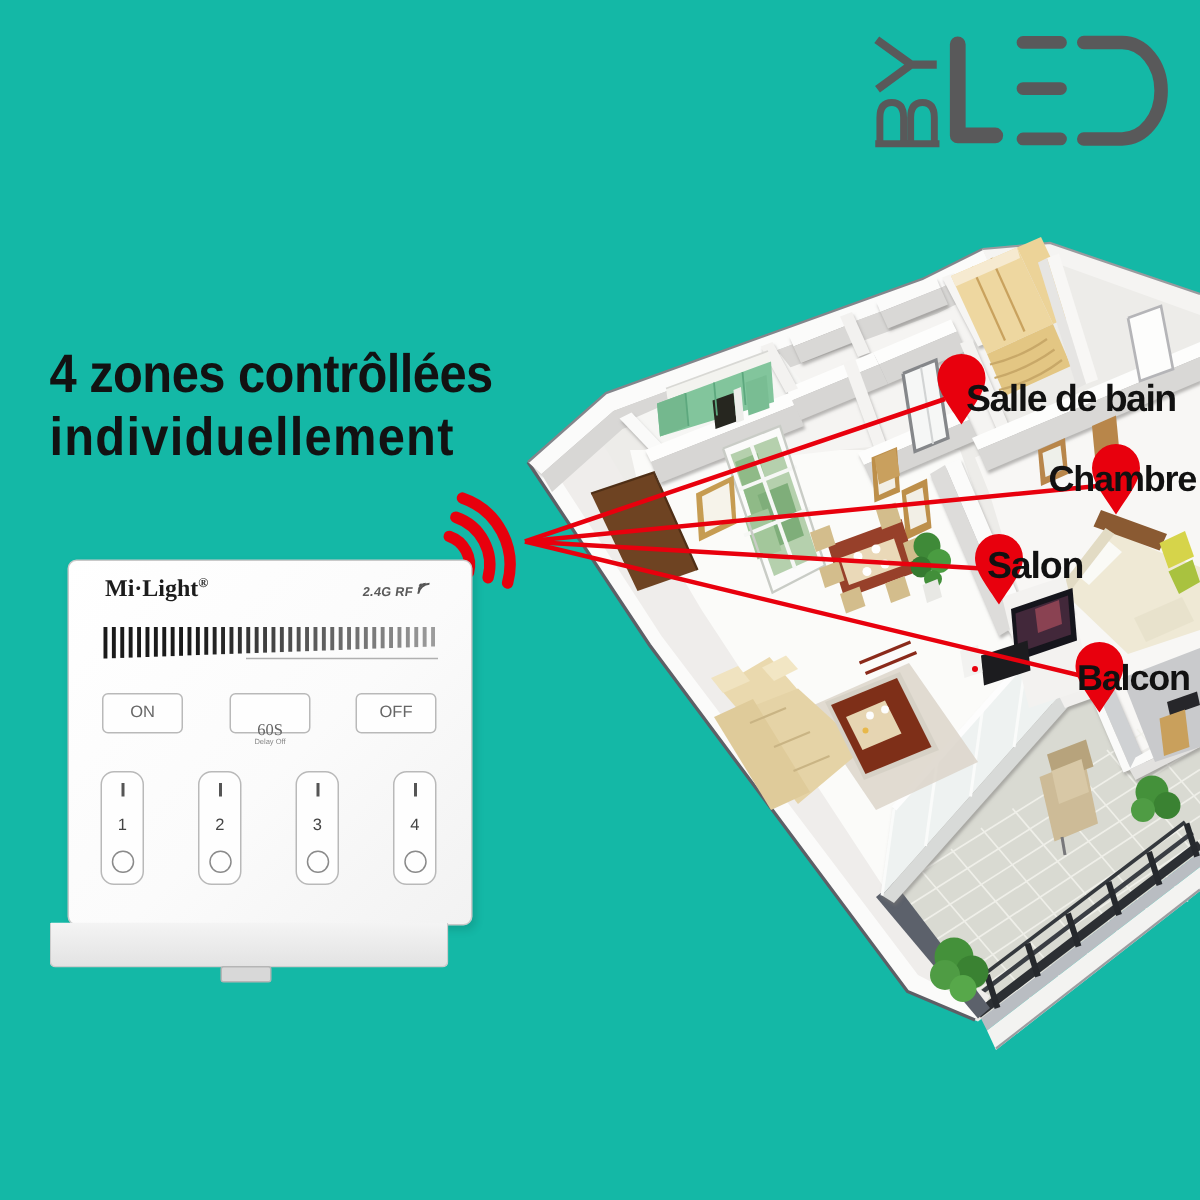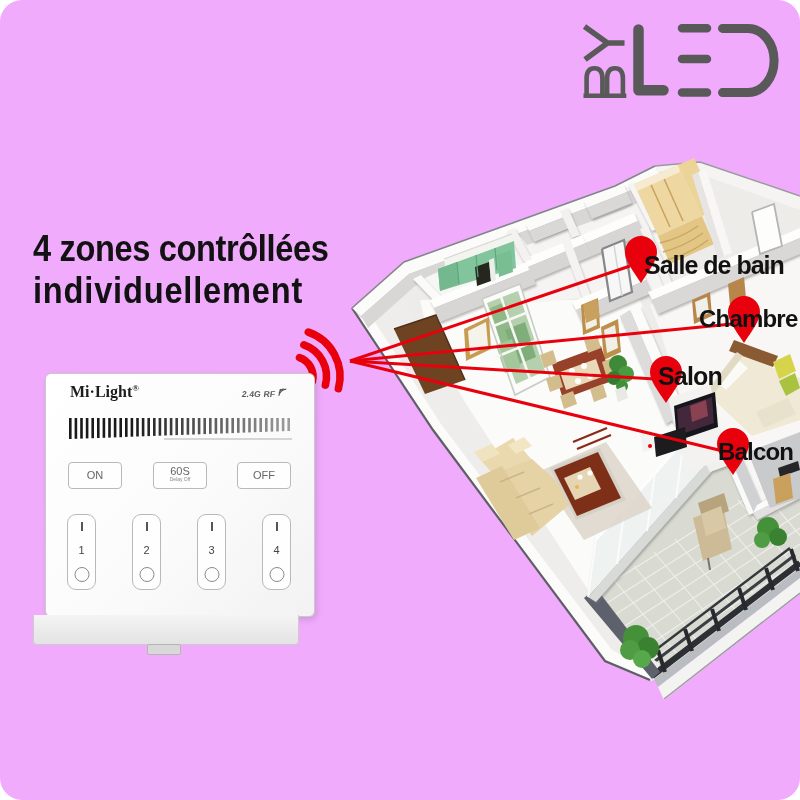--- a/index.html
+++ b/index.html
@@ -1,17 +1,17 @@
 <!DOCTYPE html>
 <html><head>
 <meta charset="utf-8">
 <style>
   html,body{margin:0;padding:0;background:#ffffff;}
-  #page{position:relative;width:800px;height:800px;background:#f0abfc;overflow:hidden;
-        font-family:"Liberation Sans", sans-serif;border-radius:22px;}
+  #page{position:relative;width:800px;height:800px;background:#14b8a6;overflow:hidden;
+        font-family:"Liberation Sans", sans-serif;}
   #headline{position:absolute;left:33px;top:228px;font-size:36px;line-height:42px;
             font-weight:bold;color:#121212;letter-spacing:-0.4px;transform:scaleX(0.905);transform-origin:0 0;}
   
   #panel{position:absolute;left:45px;top:373px;width:268px;height:242px;
          background:linear-gradient(135deg,#ffffff 0%,#fbfbfb 55%,#f2f2f2 100%);
          border:1px solid #c9c9c9;border-radius:6px;box-shadow:2px 3px 6px rgba(0,0,0,0.12);}
   #panelbase{position:absolute;left:33px;top:615px;width:264px;height:29px;
          background:linear-gradient(180deg,#f4f4f4,#e3e3e3);
          border:1px solid #cccccc;border-top:none;border-radius:0 0 4px 4px;}
   #paneltab{position:absolute;left:147px;top:644px;width:32px;height:9px;
@@ -476,21 +476,21 @@
         <rect x="224.6" y="0" width="2.6" height="13.6" fill="#8e8e8e"></rect>
         <rect x="230.2" y="0" width="2.6" height="13.4" fill="#929292"></rect>
         <rect x="235.8" y="0" width="2.6" height="13.2" fill="#979797"></rect>
         <rect x="241.4" y="0" width="2.6" height="13.0" fill="#9c9c9c"></rect>
         <rect x="118" y="20.5" width="128" height="1" fill="#b0b0b0"></rect>
       </svg>
 
   <div class="pbtn" style="left:22px;top:88px;text-align:center;">ON</div>
 
   <div class="pbtn" style="left:107px;top:88px;font-size:11px;">
-        <div style="margin-top:2px;line-height:12px;">60S</div>
+        <div style="margin-top:18px;line-height:12px;font-family:Liberation Serif, serif;">60S</div>
         <div style="font-size:5px;line-height:5px;color:#888;">Delay Off</div>
       </div>
 
   <div class="pbtn" style="left:191px;top:88px;">OFF</div>
 
   <div class="sld" style="left:21px;">
         <div class="tick"></div>
         <div class="num">1</div>
         <div class="circ"></div>
       </div>

